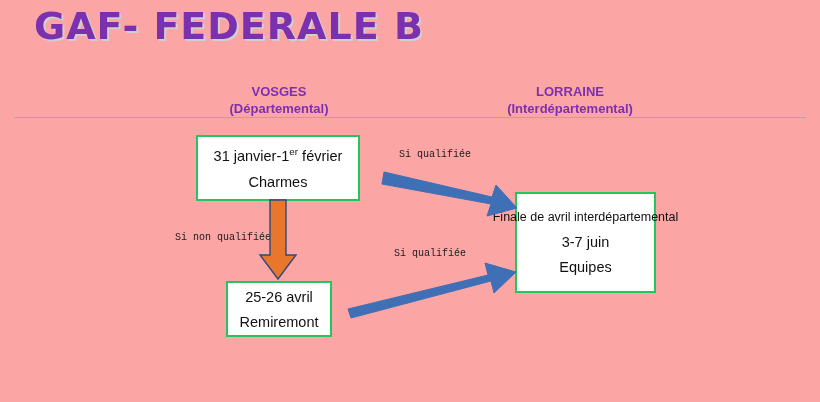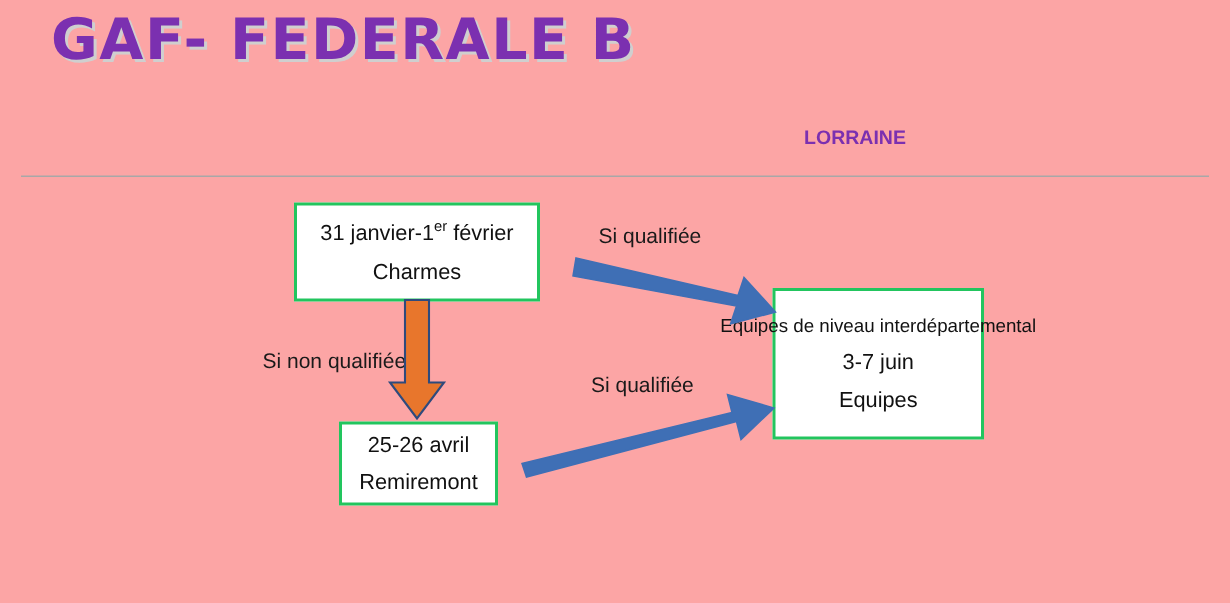--- a/index.html
+++ b/index.html
@@ -94,22 +94,22 @@
   #box-finale { left: 515px; top: 192px; width: 141px; height: 101px; }
   #box-finale .l1 { font-size: 12.5px; line-height: 15px; margin-bottom: 9px; }
   #box-finale .l2 { font-size: 14.5px; margin-bottom: 9px; }
   #box-finale .l3 { font-size: 14.5px; }
 
   sup { font-size: 0.68em; vertical-align: super; }
 
   
   .cond-label {
     position: absolute;
-    font-family: Liberation Sans, sans-serif;
-    font-size: 14px;
+    font-family: Liberation Mono, monospace;
+    font-size: 10px;
     color: #1a1a1a;
     white-space: nowrap;
   }
   #cond-si-qualifiee-top { left: 399px; top: 149px; }
   #cond-si-non-qualifiee { left: 163px; top: 232px; margin-left: 12px; }
   #cond-si-qualifiee-bottom { left: 394px; top: 248px; }
 
   
   #arrows {
     position: absolute;
@@ -119,40 +119,45 @@
     pointer-events: none;
   }
 </style>
 </head>
 <body>
 
 <div id="page">
 
   <div id="title">GAF- FEDERALE B</div>
 
+  <div class="col-head" id="head-vosges">
+    <div>VOSGES</div>
+    <div>(Départemental)</div>
+  </div>
 
   <div class="col-head" id="head-lorraine">
     <div>LORRAINE</div>
+    <div>(Interdépartemental)</div>
   </div>
 
   <div id="separator"></div>
 
 
   <div class="box" id="box-charmes">
     <div class="line l1"><span>31 janvier-1</span><sup>er</sup><span> février</span></div>
     <div class="line l2">Charmes</div>
   </div>
 
   <div class="box" id="box-remiremont">
     <div class="line l1">25-26 avril</div>
     <div class="line l2">Remiremont</div>
   </div>
 
   <div class="box" id="box-finale">
-    <div class="line l1">Equipes de niveau interdépartemental</div>
+    <div class="line l1">Finale de avril interdépartemental</div>
     <div class="line l2">3-7 juin</div>
     <div class="line l3">Equipes</div>
   </div>
 
   <div class="cond-label" id="cond-si-qualifiee-top">Si qualifiée</div>
   <div class="cond-label" id="cond-si-non-qualifiee">Si non qualifiée</div>
   <div class="cond-label" id="cond-si-qualifiee-bottom">Si qualifiée</div>
 
   <svg id="arrows" viewBox="0 0 820 402">
 

